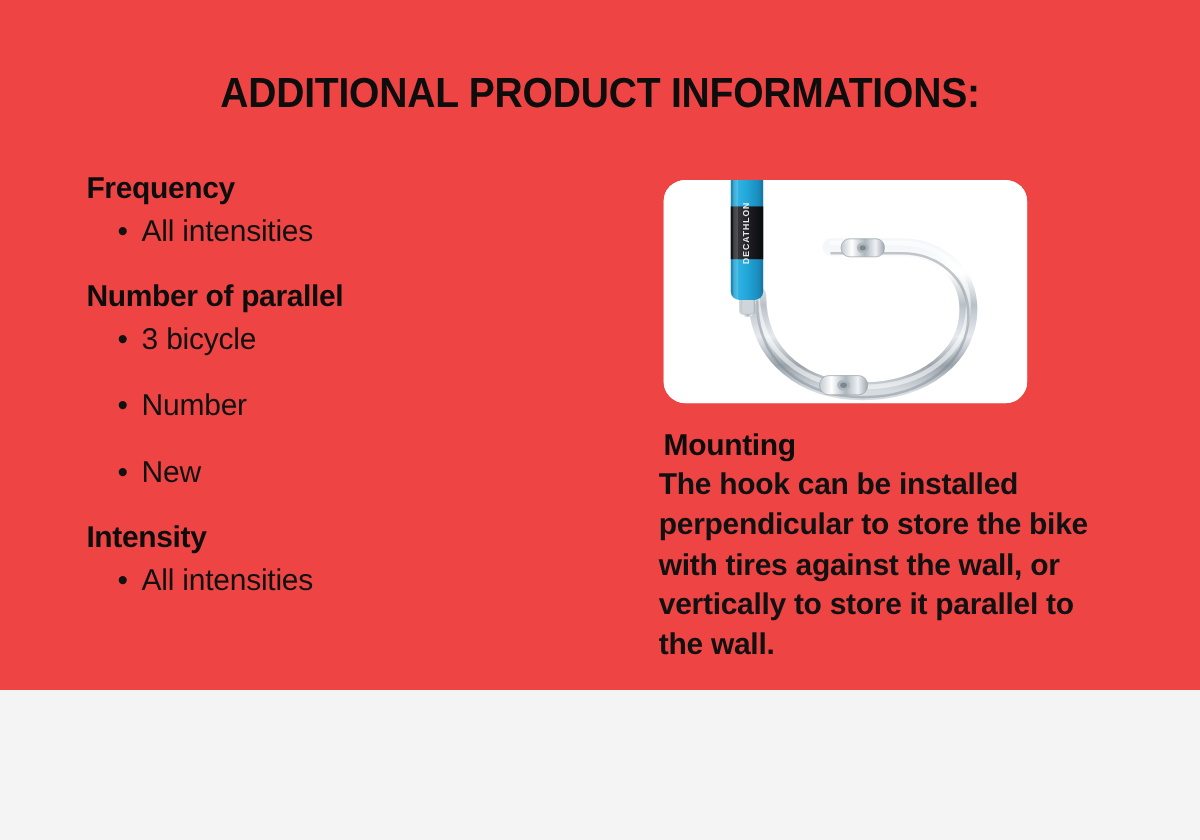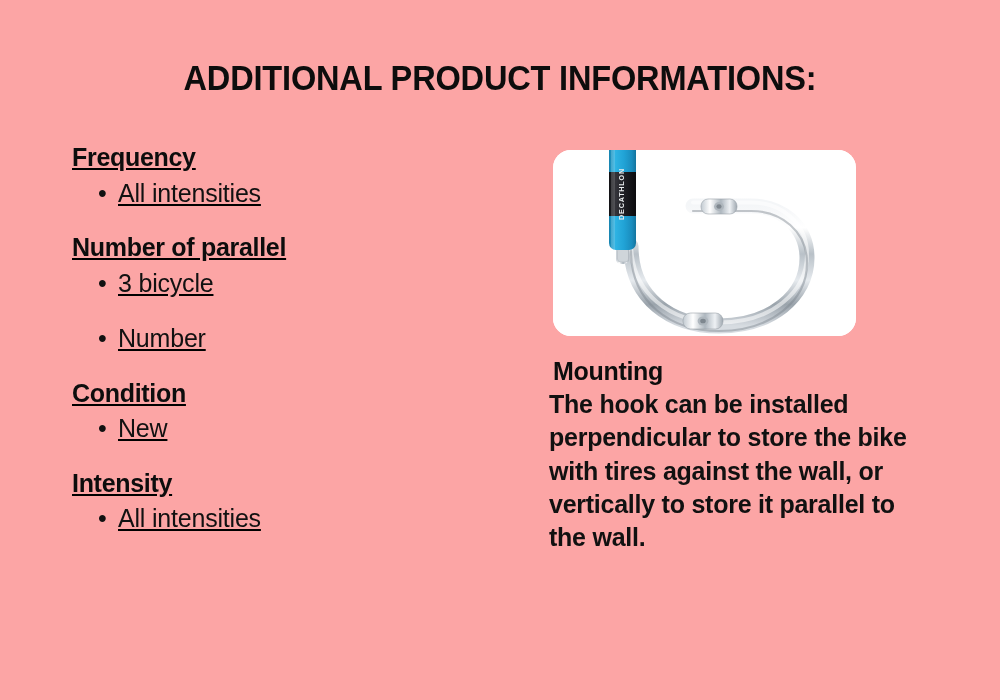--- a/index.html
+++ b/index.html
@@ -7,22 +7,22 @@
   html, body {
     width:1000px; height:700px;
     background:#f4f4f4;
     font-family:"Liberation Sans", sans-serif;
     -webkit-font-smoothing:antialiased;
     overflow:hidden;
   }
 
   #page {
     position:relative;
-    width:1000px; height:700px;
-    background:#fca5a5;
+    width:1000px; height:575px;
+    background:#ef4444;
   }
 
   
   .page-title {
     position:absolute;
     left:0; top:58px; width:1000px;
     text-align:center;
     font-family:"Liberation Sans", sans-serif;
     font-weight:bold;
     font-size:35px;
@@ -32,21 +32,21 @@
     transform-origin:50% 50%;
     white-space:nowrap;
   }
 
   
   .spec-column {
     position:absolute;
     left:72px; top:142px;
     width:430px;
   }
-  .spec-group { margin-bottom:22px;text-decoration:underline; }
+  .spec-group { margin-bottom:22px; }
   .spec-group:last-child { margin-bottom:0; }
 
   .spec-label {
     font-size:25px;
     font-weight:bold;
     color:#0d0d0d;
     line-height:1.22;
     letter-spacing:-0.3px;
   }
   .spec-values {
@@ -144,21 +144,20 @@
     <div class="spec-group">
       <ul class="spec-values">
         <li class="spec-value">
           <span class="bullet">•</span>
           <span>Number</span>
         </li>
       </ul>
     </div>
 
     <div class="spec-group">
-      <div class="spec-label">Condition</div>
       <ul class="spec-values">
         <li class="spec-value">
           <span class="bullet">•</span>
           <span>New</span>
         </li>
       </ul>
     </div>
 
     <div class="spec-group">
       <div class="spec-label">Intensity</div>

